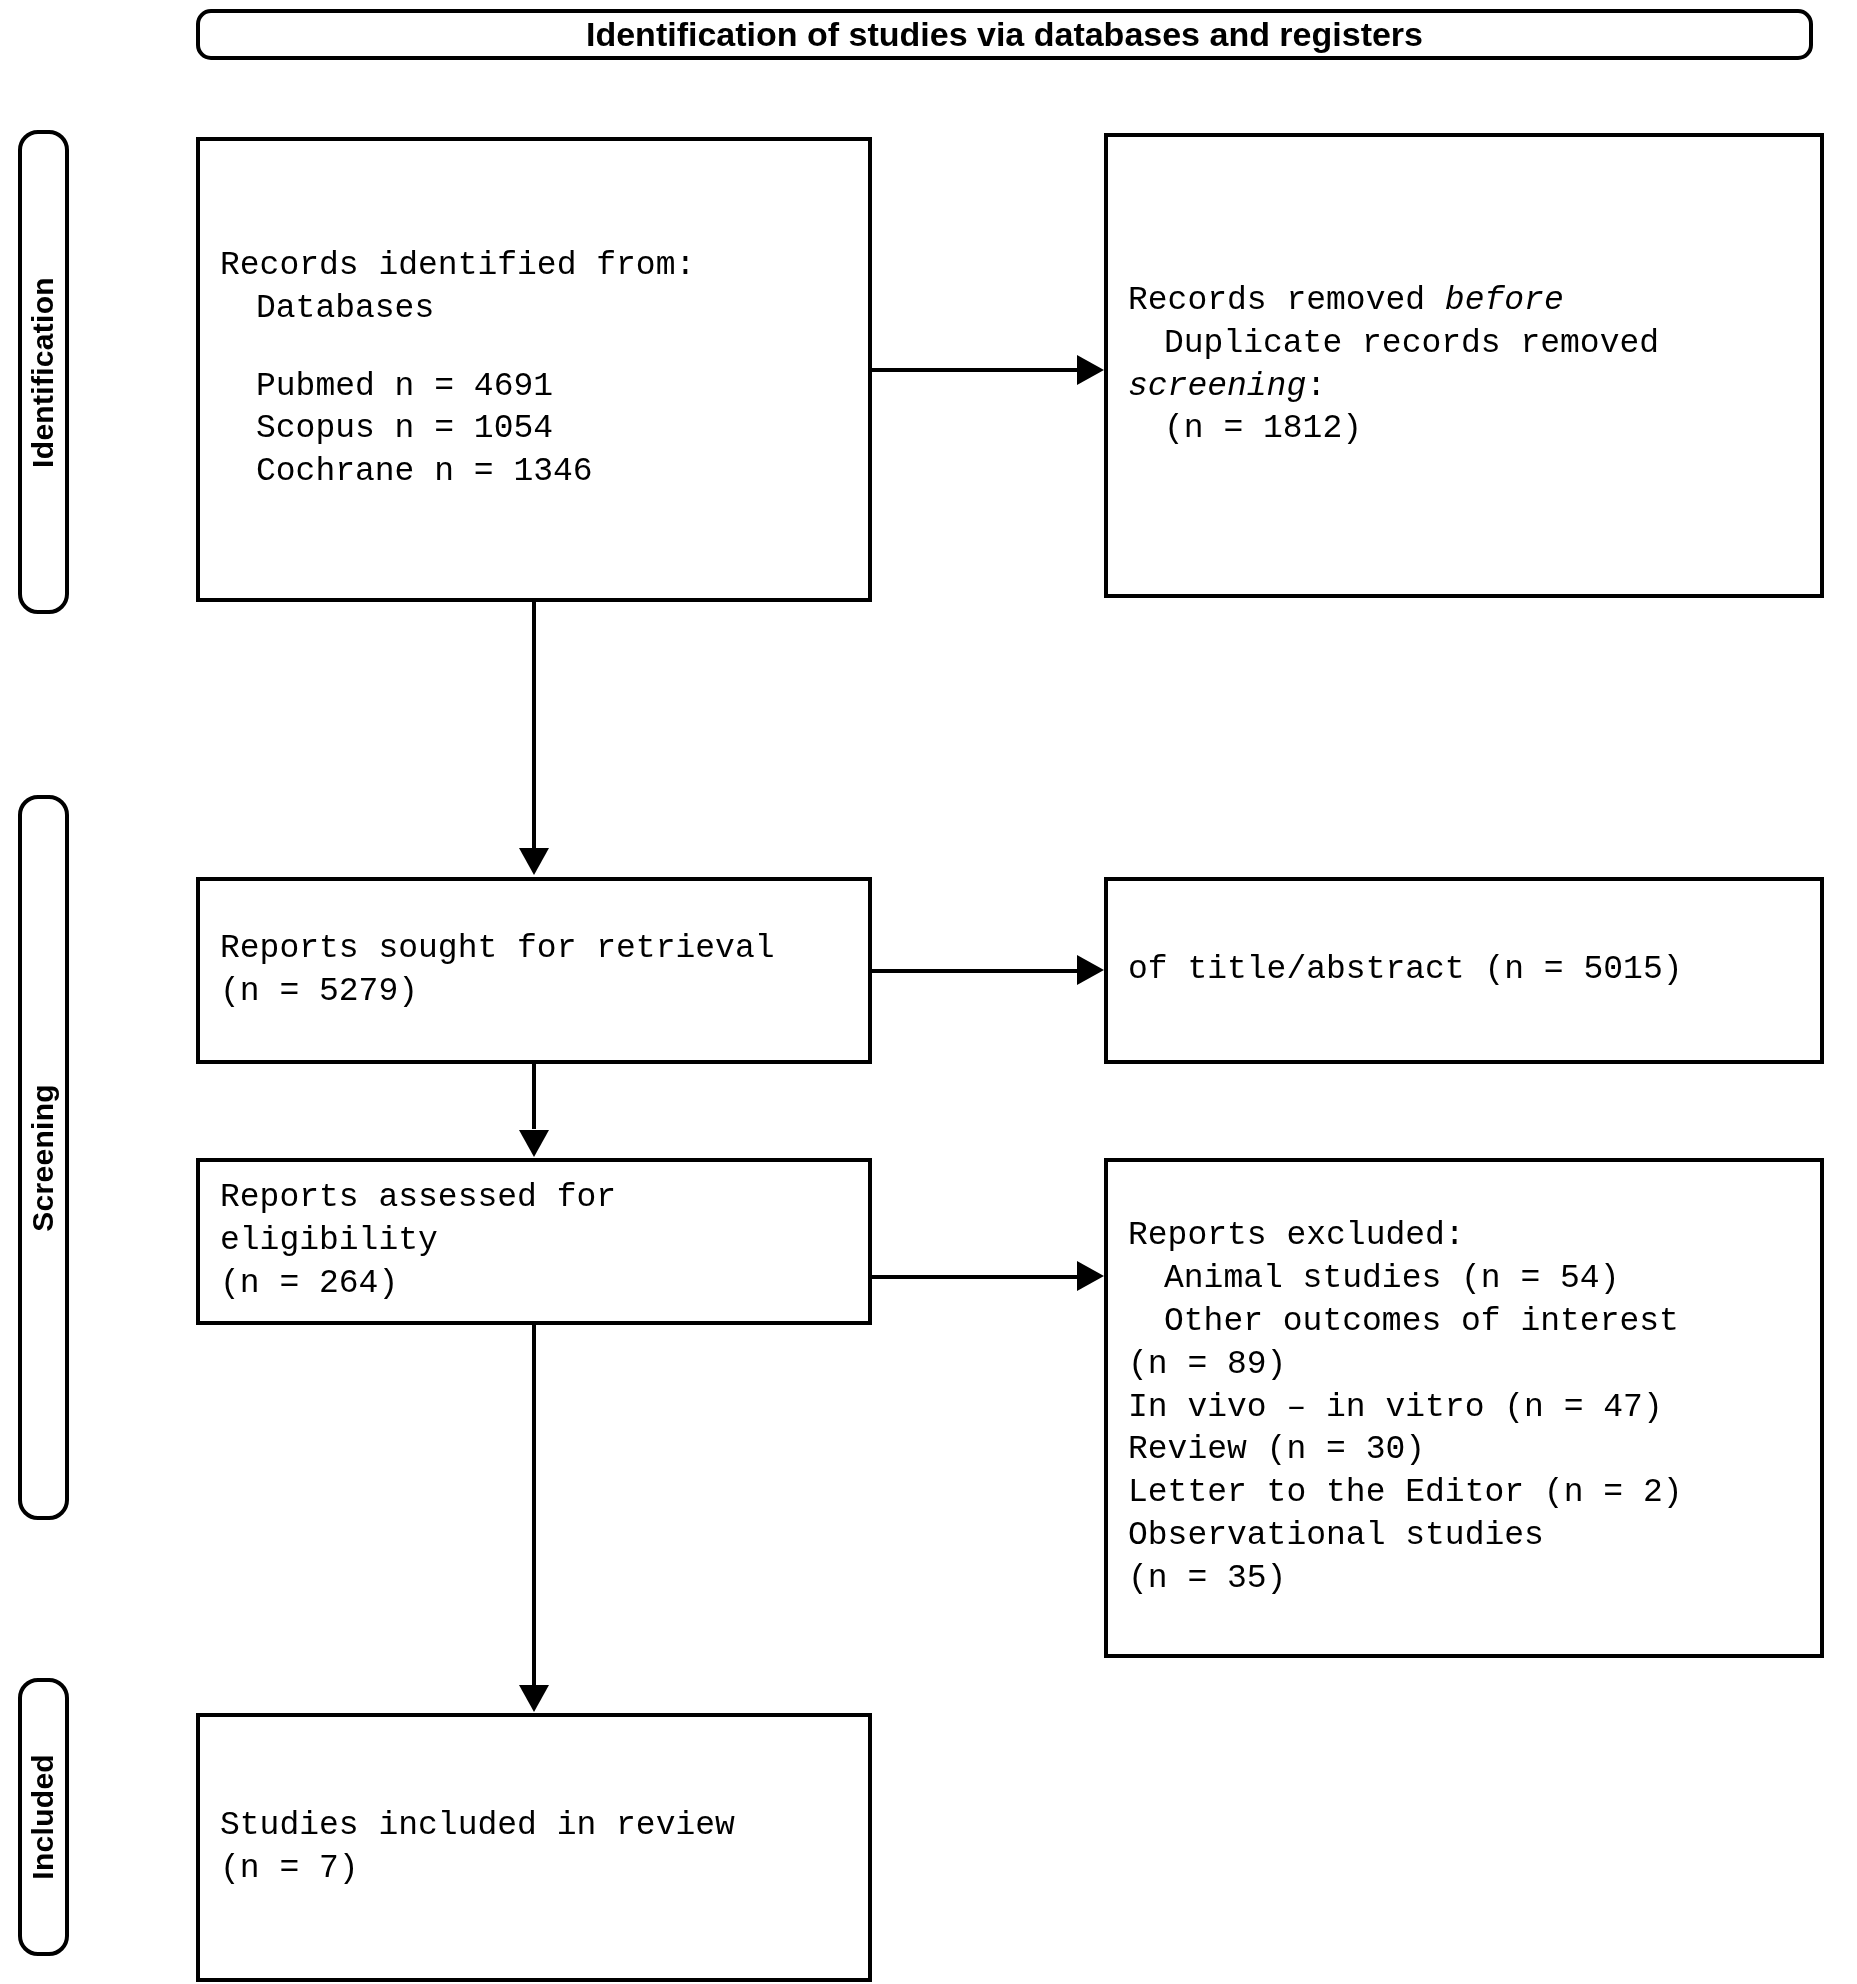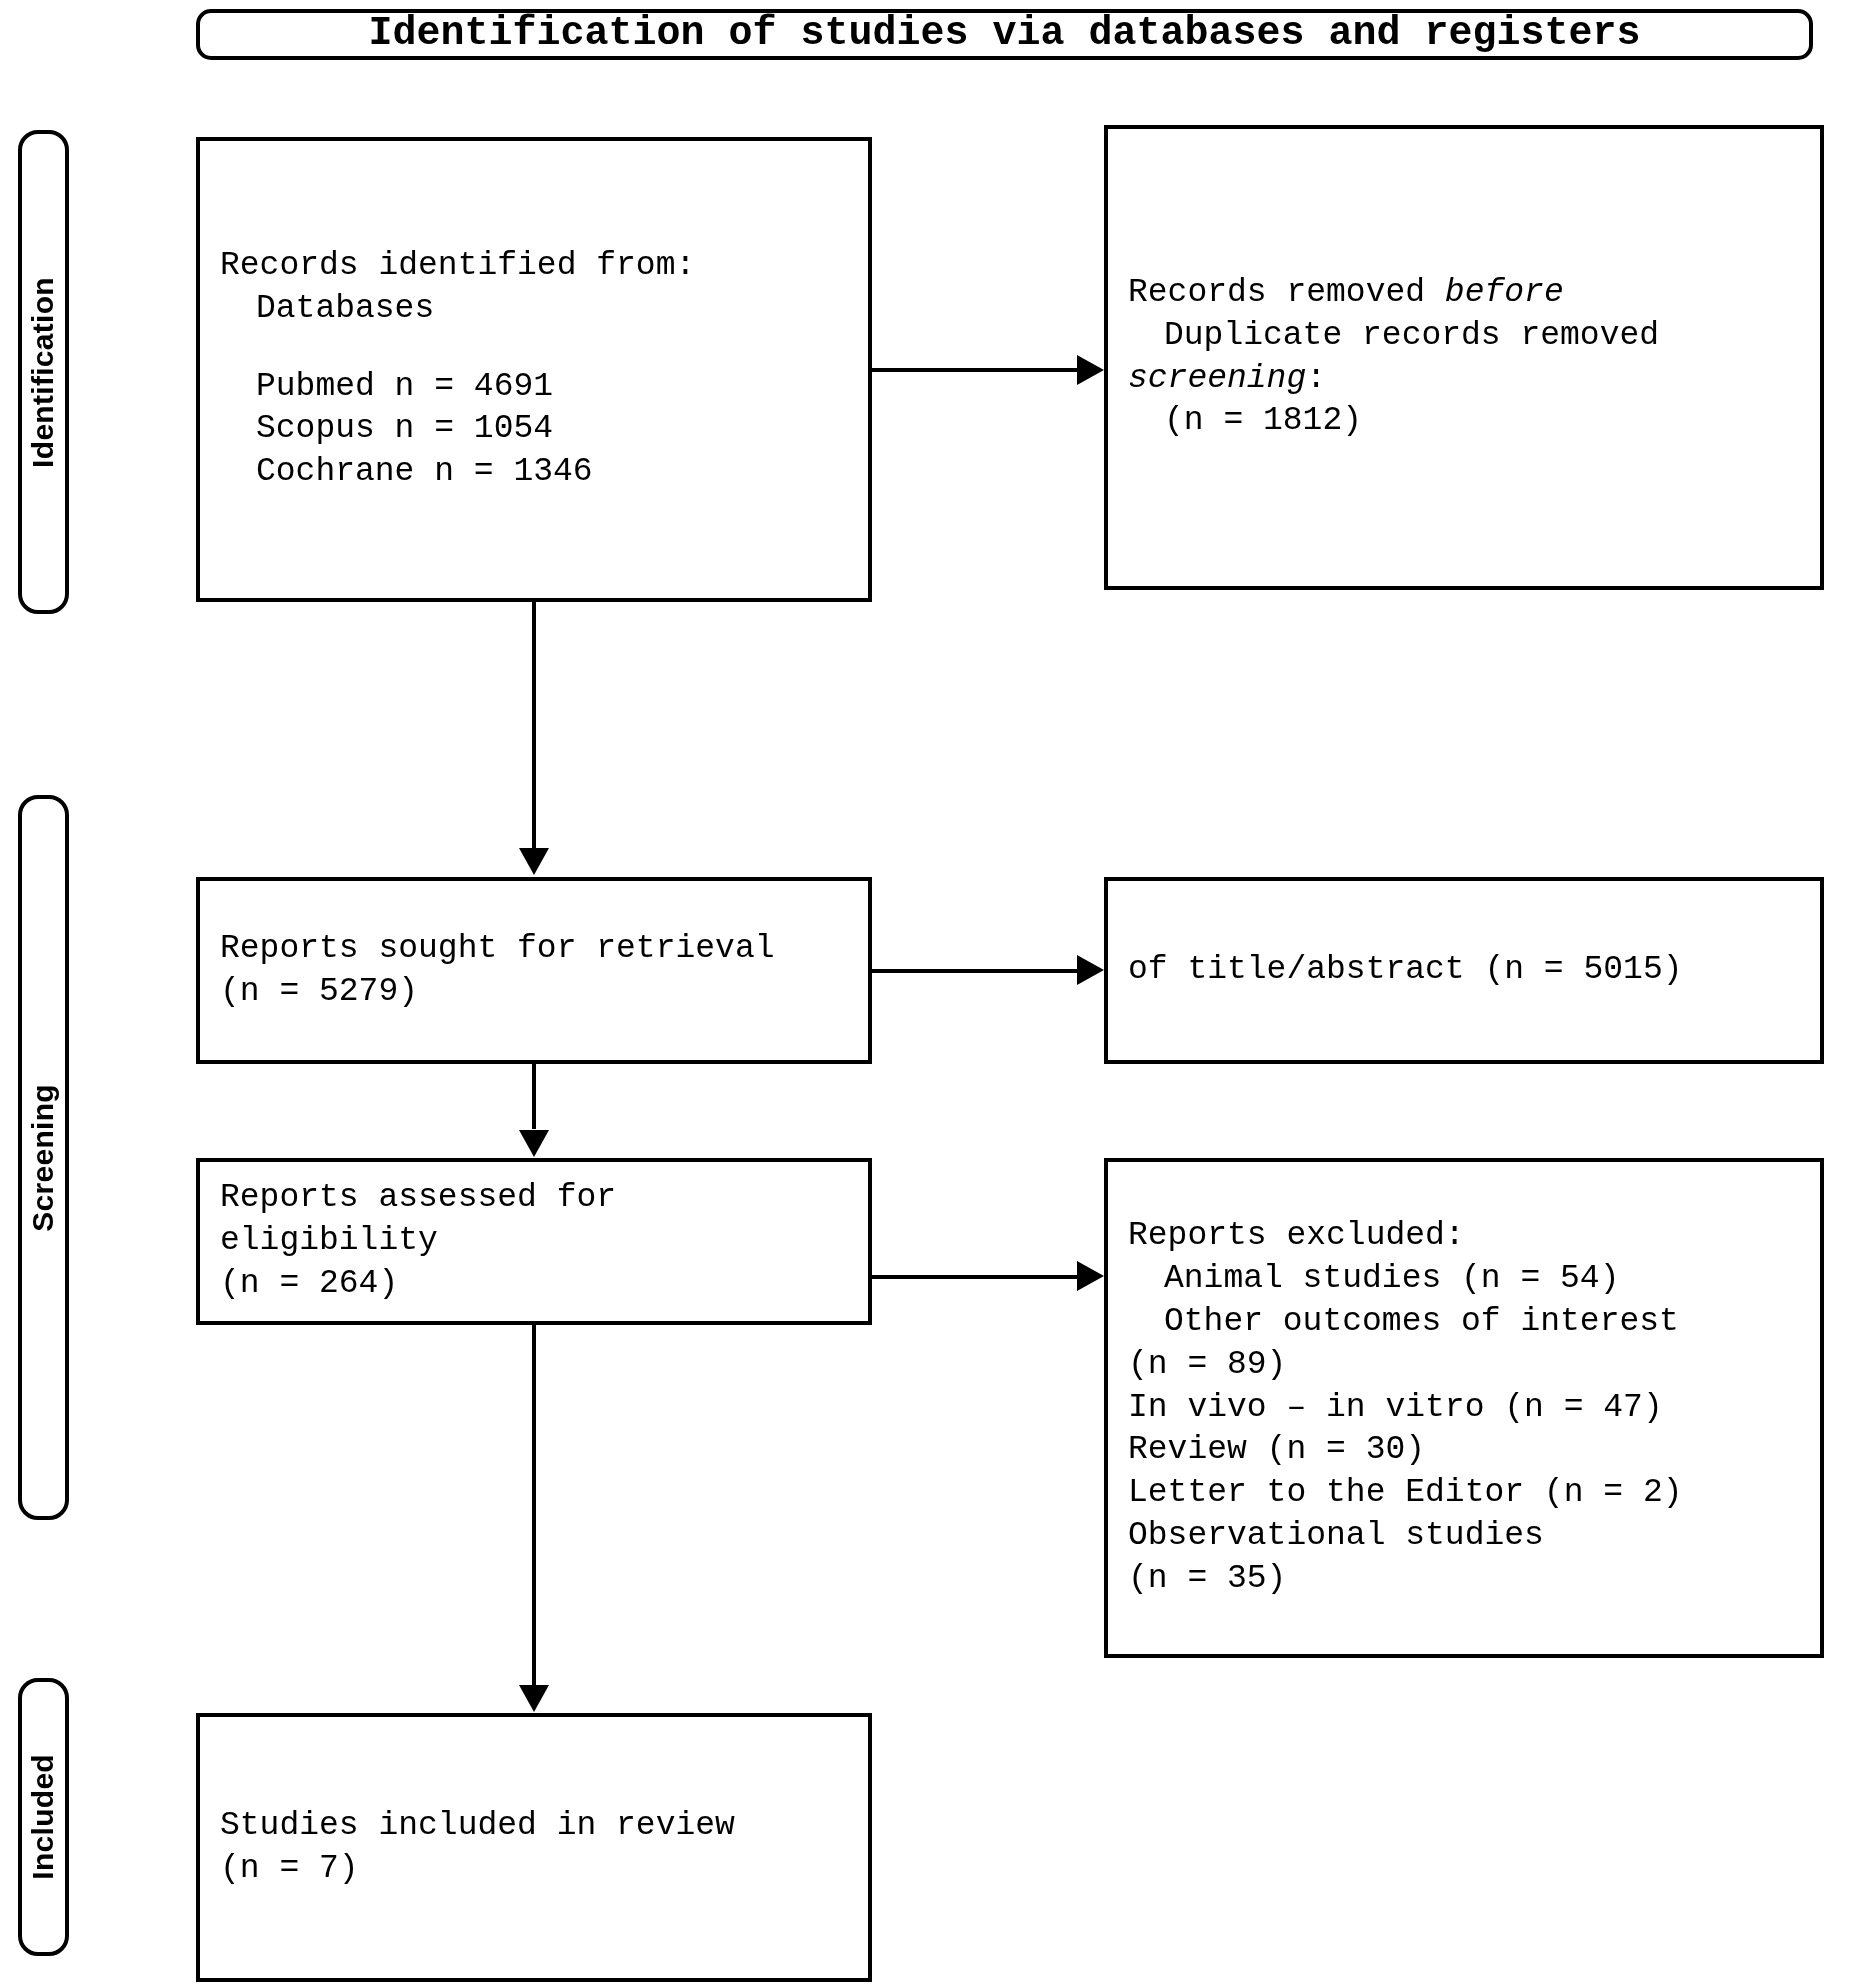--- a/index.html
+++ b/index.html
@@ -44,24 +44,23 @@
     box-sizing: border-box;
     border: 4.1px solid #000000;
     border-radius: 15px;
     background: #ffffff;
     display: flex;
     align-items: center;
     justify-content: center;
   }
   .title-banner .title-text {
     font-weight: bold;
-    font-size: 40px;
+    font-size: 34px;
     line-height: 1.1;
     text-align: center;
-    font-family: Liberation Mono, monospace;
   }
 
   
   .flow-box {
     position: absolute;
     box-sizing: border-box;
     border: 4.1px solid #000000;
     background: #ffffff;
     display: flex;
     align-items: center;
@@ -128,21 +127,21 @@
     <div class="box-body">
       <div class="box-line">Records identified from:</div>
       <div class="box-line indent">Databases</div>
       <div class="box-line spacer"></div>
       <div class="box-line indent">Pubmed n = 4691</div>
       <div class="box-line indent">Scopus n = 1054</div>
       <div class="box-line indent">Cochrane n = 1346</div>
     </div>
   </div>
 
-  <div class="flow-box" style="left:1104px; top:125px; width:720px; height:465px;">
+  <div class="flow-box" style="left:1104px; top:133px; width:720px; height:465px;">
     <div class="box-body">
       <div class="box-line"><span>Records removed </span><span class="ital">before</span></div>
       <div class="box-line indent">Duplicate records removed</div>
       <div class="box-line"><span class="ital">screening</span><span>:</span></div>
       <div class="box-line indent">(n = 1812)</div>
     </div>
   </div>
 
   <div class="conn conn-h" style="left:872px; top:368px; width:205px;"></div>
   <div class="arrow-right" style="left:1077px; top:355px;"></div>

